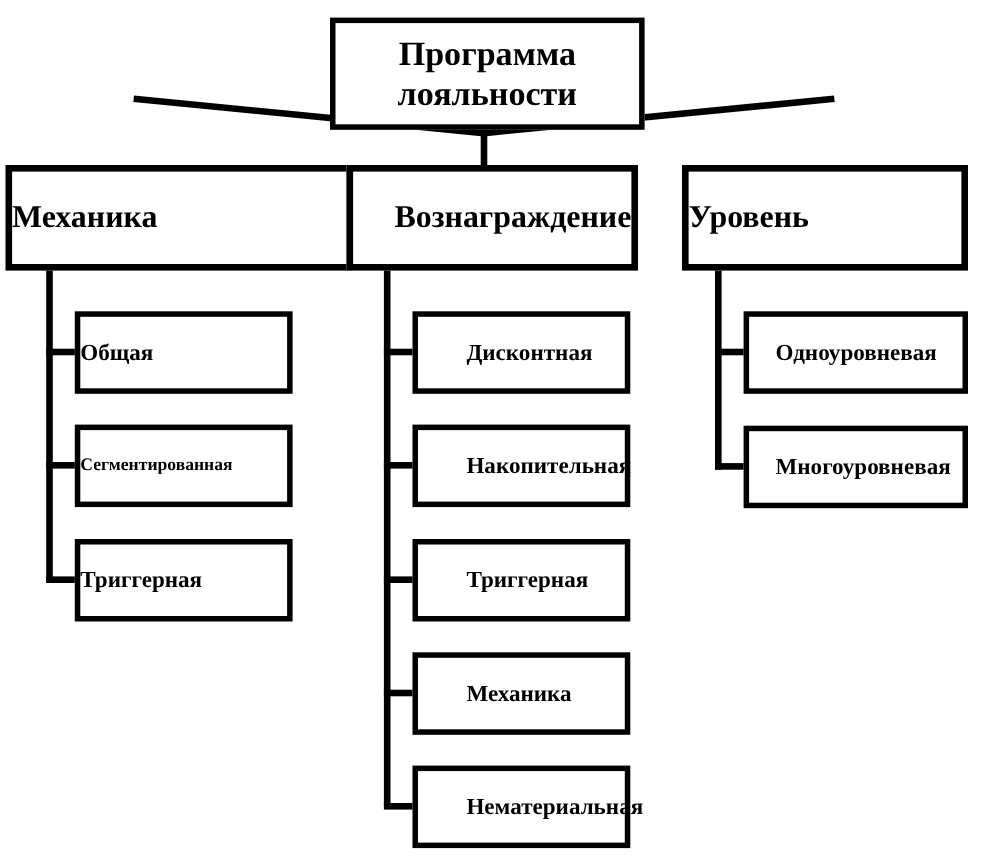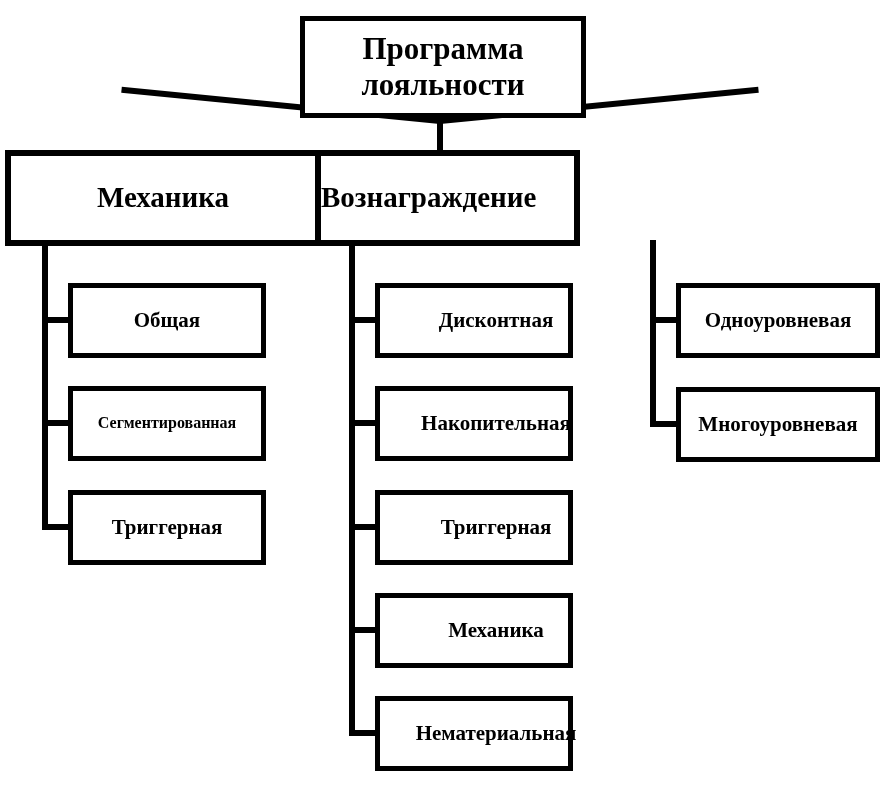--- a/index.html
+++ b/index.html
@@ -15,21 +15,21 @@
     overflow: hidden;
     font-family: "Liberation Serif", "DejaVu Serif", serif;
   }
   .node {
     position: absolute;
     box-sizing: border-box;
     background: #ffffff;
     border: 6px solid #000000;
     display: flex;
     align-items: center;
-    justify-content: center;
+    justify-content: flex-start;
     text-align: center;
     color: #000000;
     font-weight: bold;
     line-height: 1.15;
     z-index: 3;
   }
   .node.root {
     left: 300px;
     top: 16px;
     width: 286px;
@@ -37,31 +37,31 @@
     font-size: 31px;
     border-width: 5px;
   }
   .node.cat {
     top: 150px;
     height: 96px;
     font-size: 29px;
     border-width: 6px;
   }
   .node.cat.c0 { left: 5px;   width: 316px; }
-  .node.cat.c1 { left: 315px; width: 265px; justify-content: flex-start; padding-left: 0; }
+  .node.cat.c1 { left: 315px; width: 265px; justify-content: flex-end; padding-left: 0; }
   .node.cat.c2 { left: 620px; width: 260px; }
 
   .node.leaf {
     height: 75px;
     font-size: 21px;
     border-width: 5px;
   }
   .node.leaf.col0 { left: 68px;  width: 198px; }
   .node.leaf.col1 { left: 375px; width: 198px; padding-left: 44px; }
-  .node.leaf.col2 { left: 676px; width: 204px; }
+  .node.leaf.col2 { left: 676px; width: 204px; padding-left: 24px; }
   .node.leaf.small { font-size: 16px; }
 
   
   .vline, .hline {
     position: absolute;
     background: #000000;
     z-index: 1;
   }
   .diag {
     position: absolute;
@@ -100,20 +100,23 @@
   <div class="node root">
     <span>Программа лояльности</span>
   </div>
 
   <div class="node cat c0">
     <span>Механика</span>
   </div>
   <div class="node cat c1">
     <span>Вознаграждение</span>
   </div>
+  <div class="node cat c2">
+    <span>Уровень</span>
+  </div>
 
   <div class="node leaf col0" style="top:283px;">
     <span>Общая</span>
   </div>
   <div class="node leaf col0 small" style="top:386px;">
     <span>Сегментированная</span>
   </div>
   <div class="node leaf col0" style="top:490px;">
     <span>Триггерная</span>
   </div>

